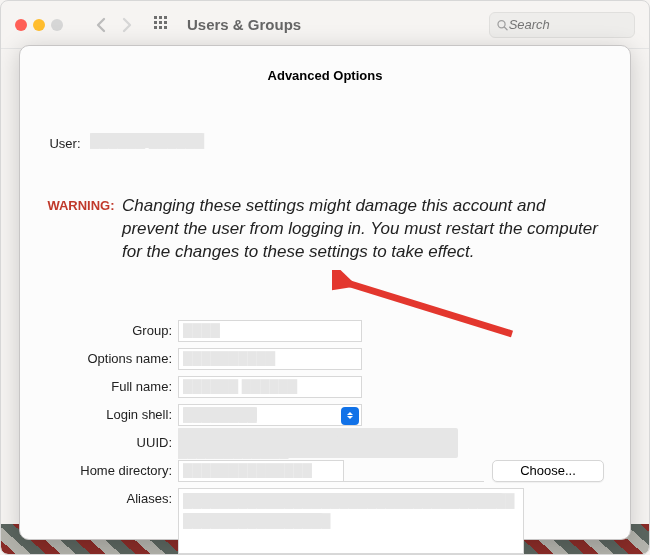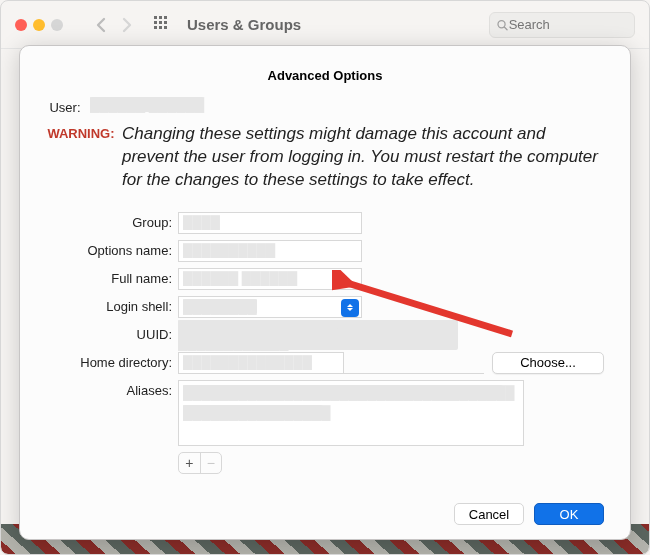--- a/index.html
+++ b/index.html
@@ -37,36 +37,37 @@
       align-items:center;
       background:#eeedeb;
       border:1px solid #e0dfdd;
       border-radius:6px;
       height:26px;
       width:146px;
       padding:0 6px;
       color:#a0a0a0;
     }
     .search-wrap input {
-      border:none; background:transparent; outline:none; font-size:13px; width:100%; color:#777;
+      border:none; background:transparent; outline:none; font-size:13px; width:100%; color:#777;font-style:italic;
     }
 
     .dialog {
       position:absolute;
       top:44px;
       left:18px;
       right:18px;
       bottom:14px;
       background:#fcfcfc;
       border:1px solid #c7c5c5;
       border-radius:10px;
       box-shadow: 0 4px 24px rgba(0,0,0,0.18);
       padding: 22px 26px 14px 26px;
       display:flex;
       flex-direction:column;
+      gap:36px;
     }
     .dialog-title {
       text-align:center;
       font-weight:700;
       font-size:13px;
       margin-bottom:14px;
     }
     .row {
       display:flex;
       align-items:flex-start;

